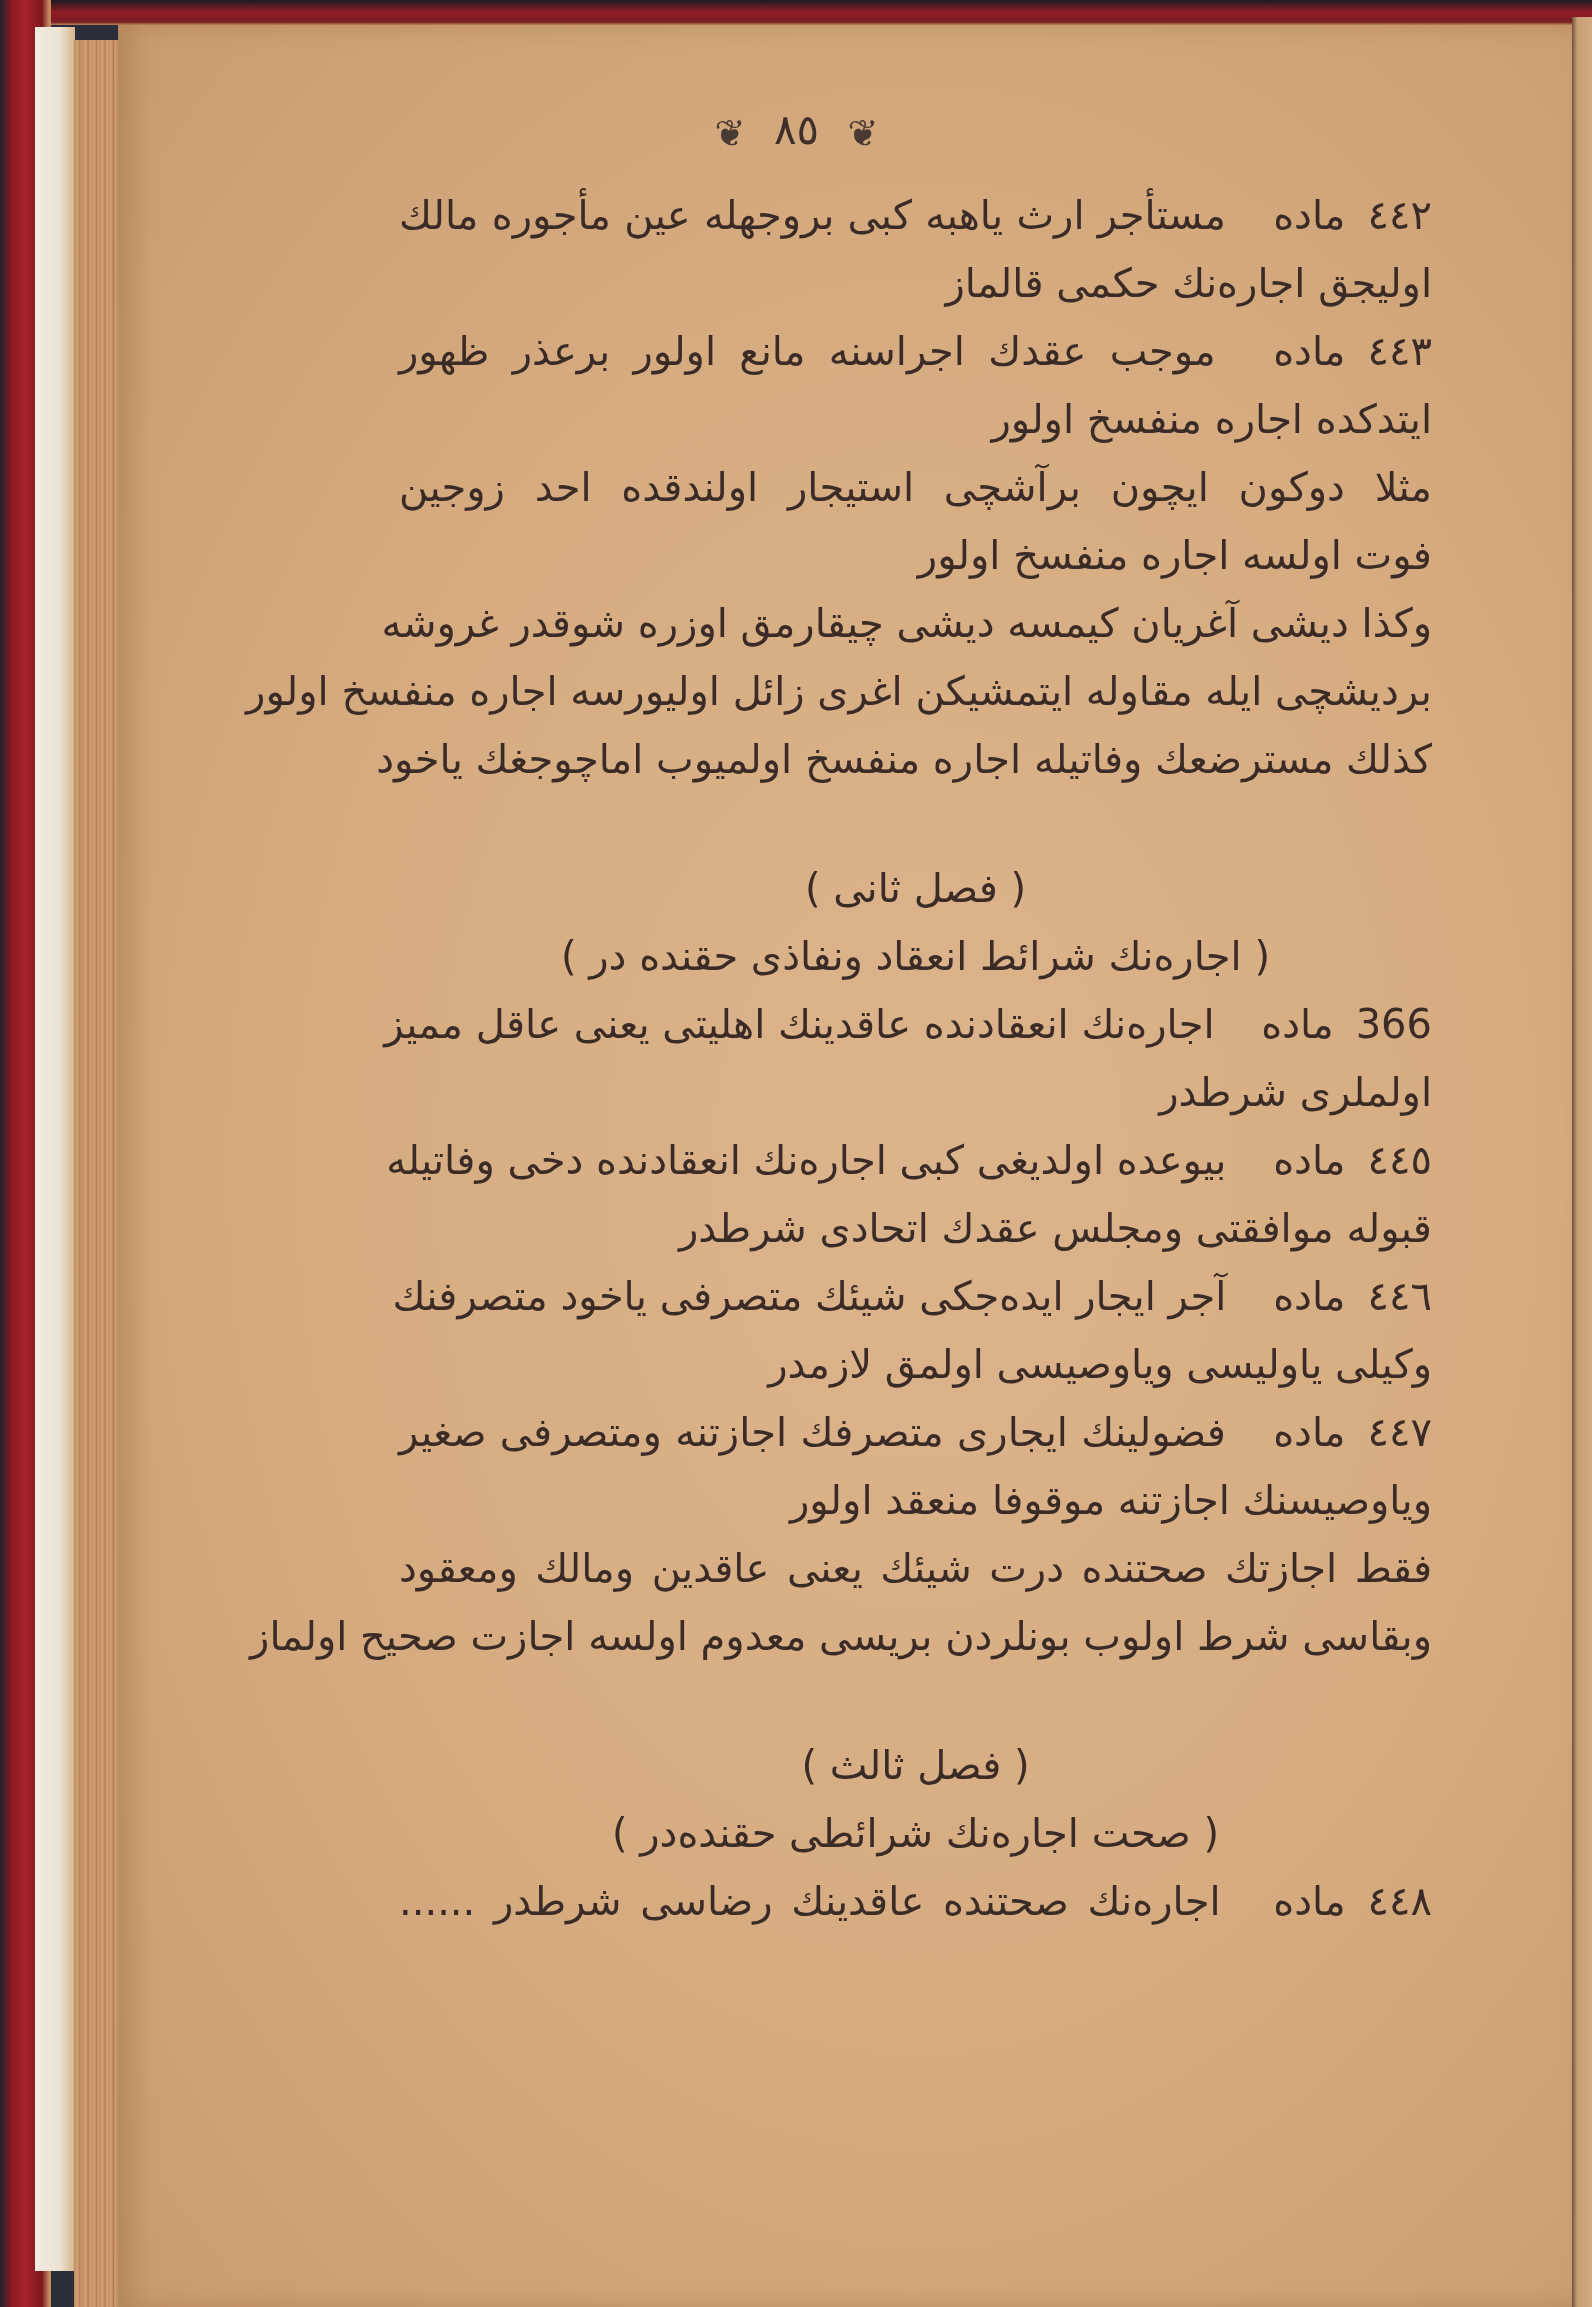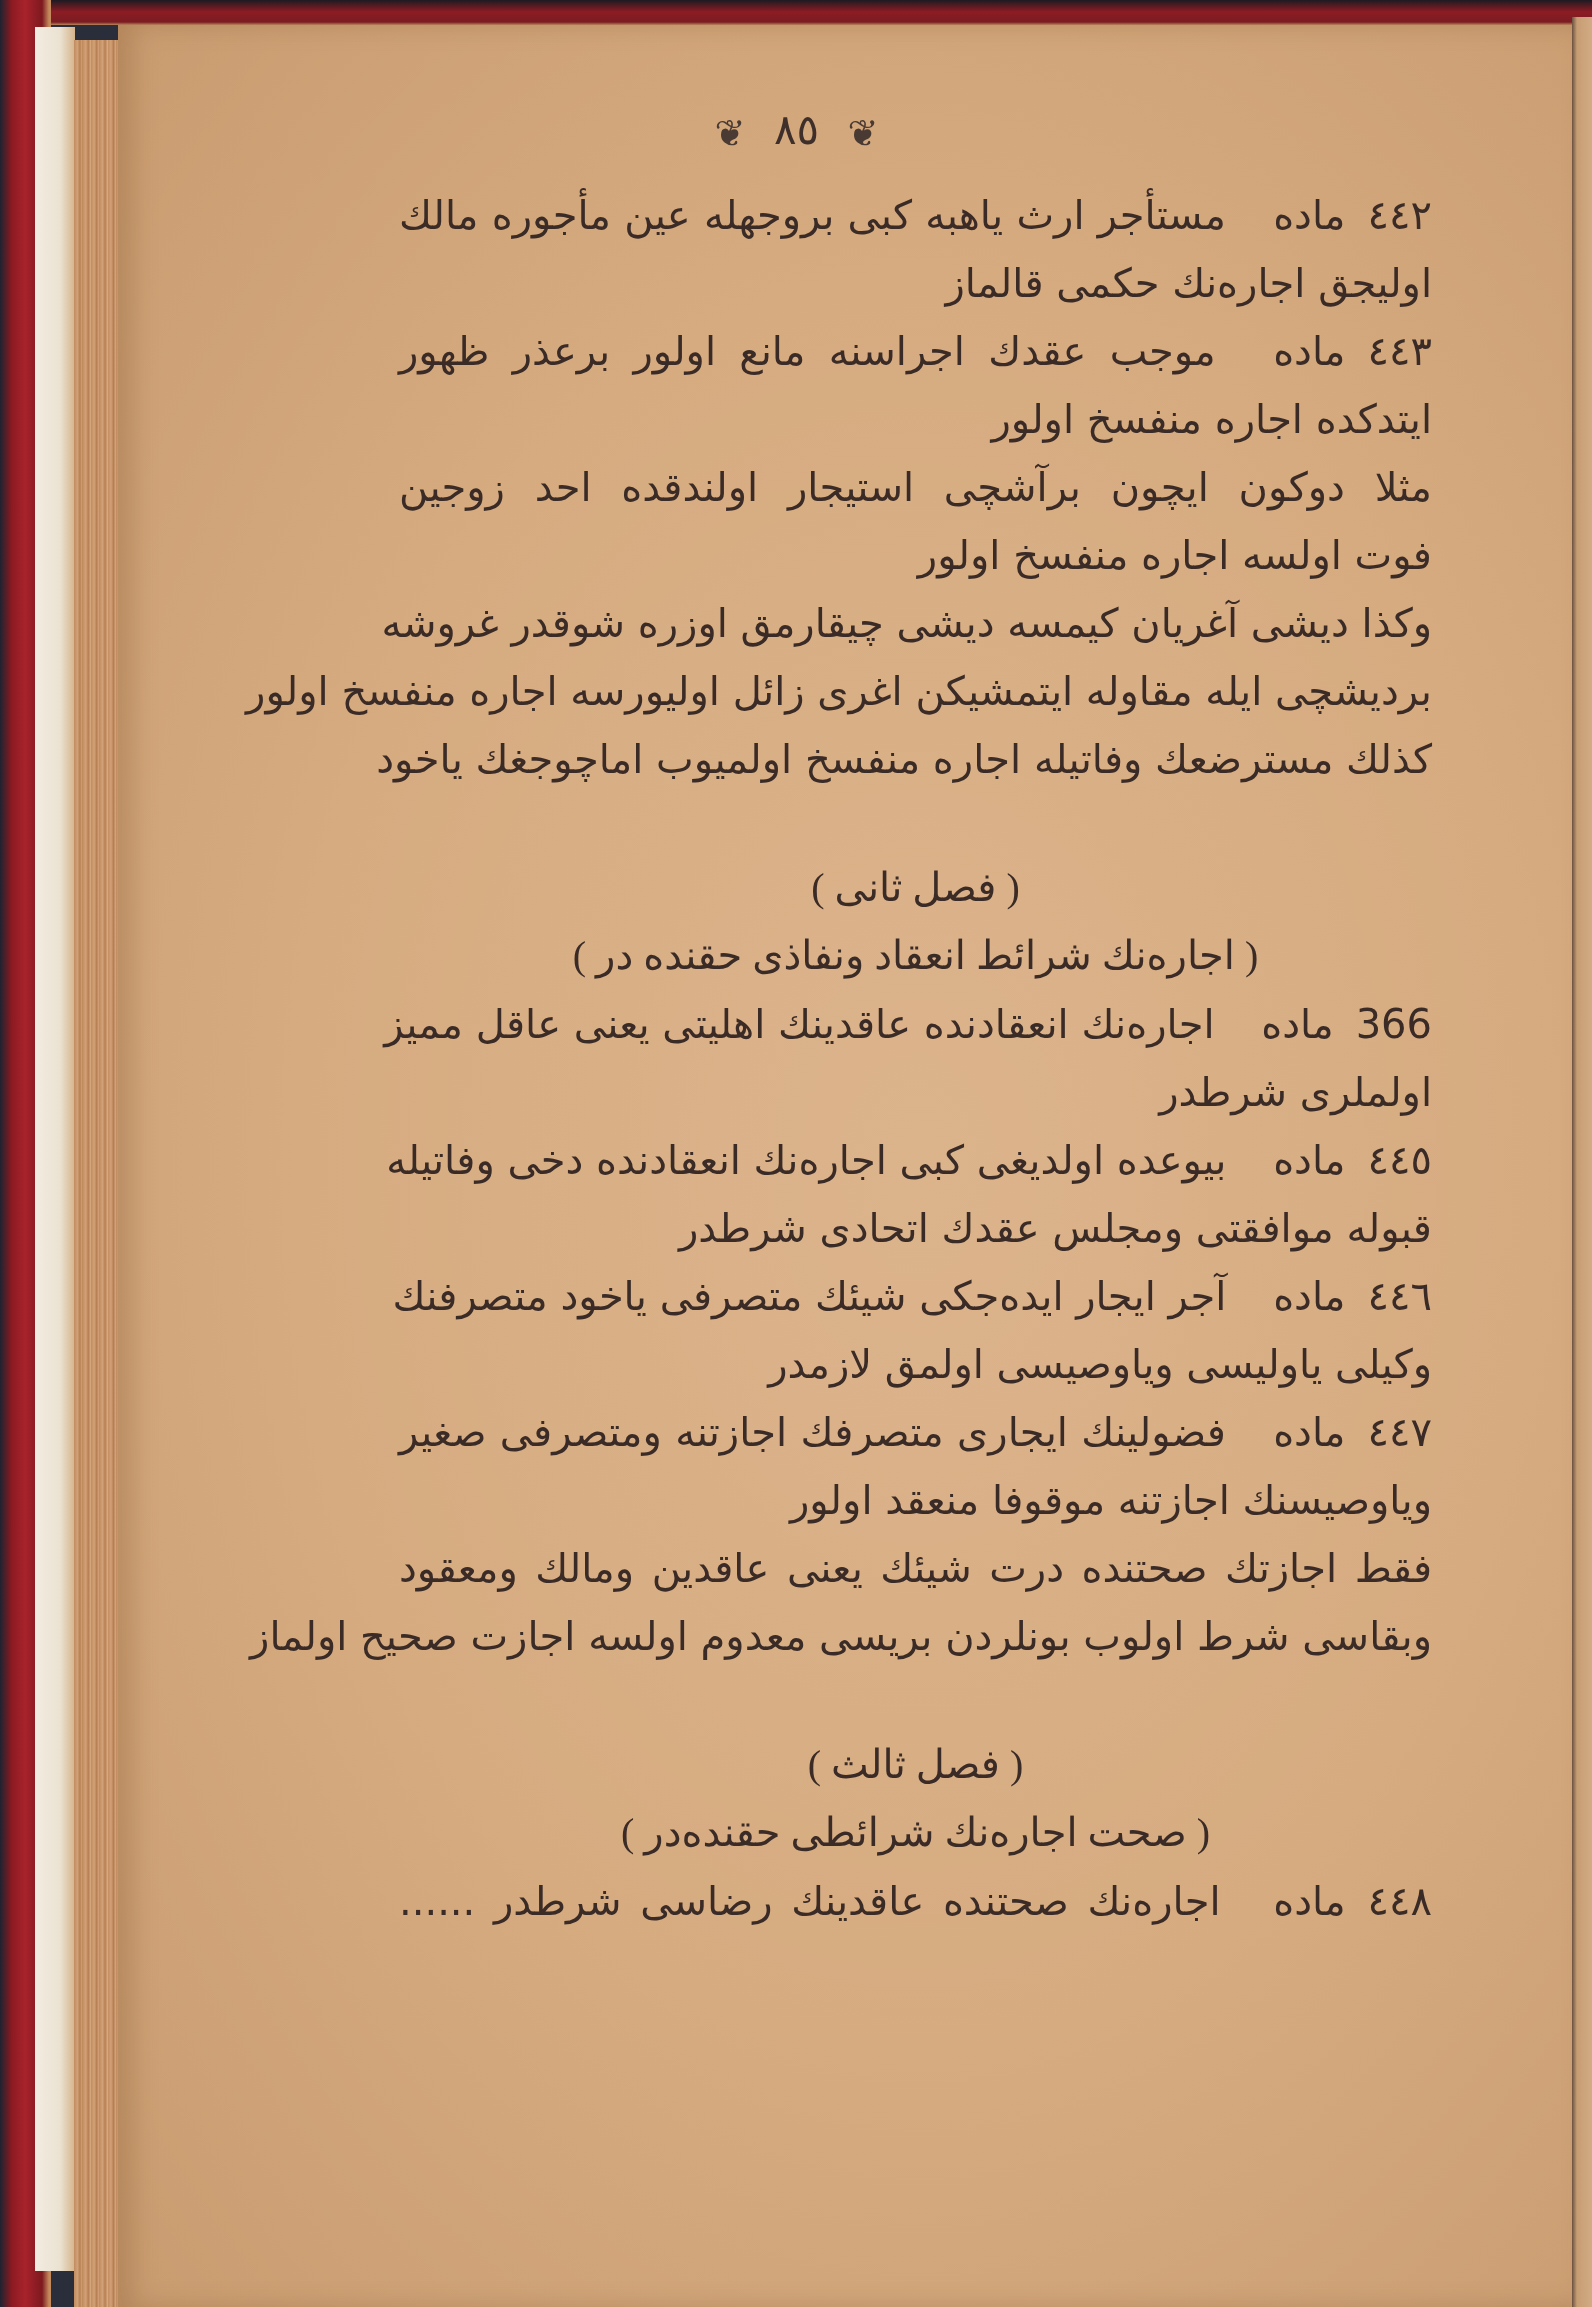--- a/index.html
+++ b/index.html
@@ -100,21 +100,20 @@
       margin-left: 22px;
     }
     .art-word {
       margin-left: 34px;
     }
     .heading {
       display: block;
       text-align: center;
       text-align-last: center;
       height: 68px;
-      font-family: Liberation Serif, serif;
     }
     .spacer-lg {
       display: block;
       height: 61px;
     }
   </style>
 </head>
 <body>
 
 <div class="binding-top"></div>

